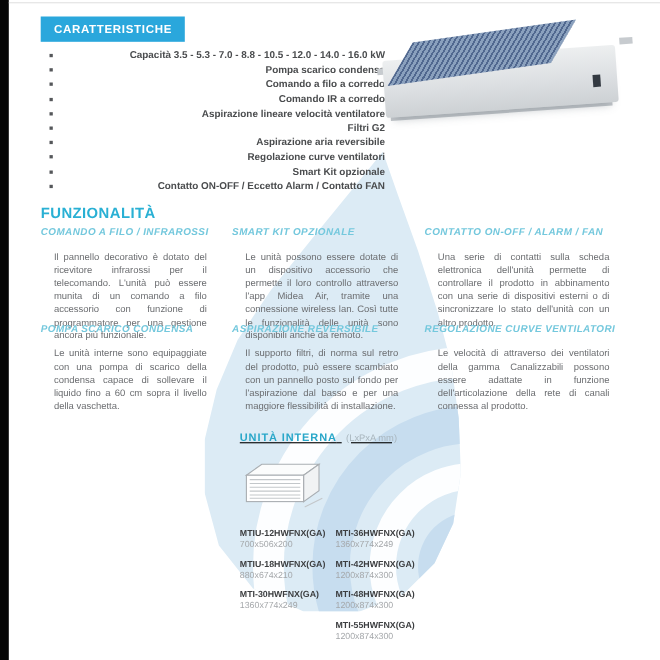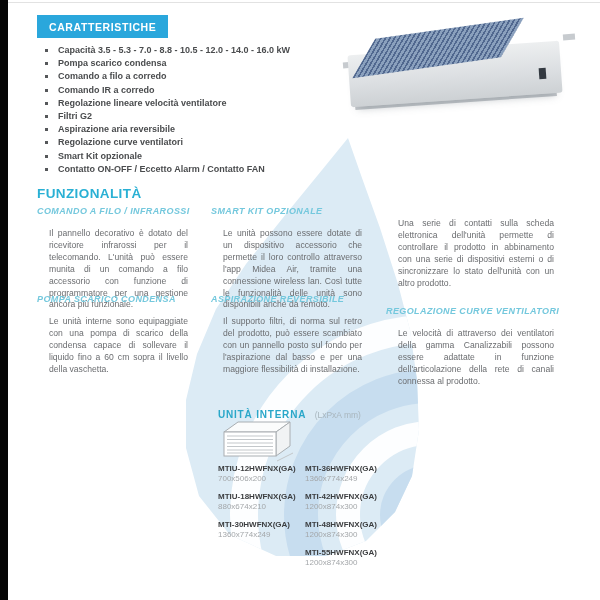--- a/index.html
+++ b/index.html
@@ -36,21 +36,21 @@
   
   .badge{
     position:absolute;left:37px;top:15px;
     background:#2aa7dc;color:#ffffff;
     font-size:10.5px;font-weight:bold;letter-spacing:.6px;
     padding:6px 12px 5px 12px;
   }
   .feat-list{position:absolute;left:40px;top:46px;width:310px;margin:0;padding:0;list-style:none;}
   .feat-list li{
     position:relative;padding-left:18px;margin:0 0 4.2px 0;
-    font-size:9px;line-height:9px;color:#4a4c4e;font-weight:bold;
+    font-size:9px;line-height:9px;color:#4a4c4e;font-weight:bold;text-align:right;
   }
   .feat-list li::before{
     content:"";position:absolute;left:5px;top:3px;width:3px;height:3px;background:#55575a;
   }
 
   
   .product-photo{position:absolute;left:343px;top:18px;width:240px;height:110px;}
   .ph-body{
     position:absolute;left:6px;top:30px;width:212px;height:52px;border-radius:3px;
     background:linear-gradient(180deg,#edeff0 0%,#dcdfe2 55%,#cdd1d4 100%);
@@ -81,26 +81,26 @@
   .fn-head{
     font-size:9px;font-weight:bold;color:#74c8dd;letter-spacing:.4px;
     margin:0 0 4px 0;text-transform:uppercase;font-style:italic;
   }
   .fn-body{
     font-size:8.6px;line-height:11.9px;color:#6b6d70;margin:12px;
     text-align:justify;
   }
 
   
-  .ui-title-row{position:absolute;left:218px;top:404px;white-space:nowrap;}
+  .ui-title-row{position:absolute;left:218px;top:388px;white-space:nowrap;text-decoration:underline;}
   .ui-title{font-size:10px;font-weight:bold;color:#2aa7c9;letter-spacing:.8px;}
   .ui-sub{font-size:8.5px;color:#a9b6be;margin-left:4px;}
   .ui-icon{position:absolute;left:218px;top:416px;}
   .models{position:absolute;left:218px;top:464px;display:flex;}
-  .mcol{width:87px;} .mcol+.mcol{width:auto;}
+  .mcol{width:87px;margin-top:16px;} .mcol+.mcol{width:auto;}
   .model{margin:0 0 9px 0;}
   .model-name{font-size:8px;font-weight:bold;color:#3c3e40;line-height:9.5px;}
   .model-dims{font-size:8px;color:#a4a7aa;line-height:9.5px;}
 </style>
 </head>
 <body>
 
 <div class="watermark">
   <div class="drop-clip">
     <div class="ring ring-outer"></div>
@@ -114,21 +114,21 @@
   <div class="edge-bar"></div>
   <div class="top-rule"></div>
 
   <div class="badge">CARATTERISTICHE</div>
 
   <ul class="feat-list">
     <li><span>Capacità 3.5 - 5.3 - 7.0 - 8.8 - 10.5 - 12.0 - 14.0 - 16.0 kW</span></li>
     <li><span>Pompa scarico condensa</span></li>
     <li><span>Comando a filo a corredo</span></li>
     <li><span>Comando IR a corredo</span></li>
-    <li><span>Regolazione lineare velocità ventilatore</span></li>
+    <li><span>Aspirazione lineare velocità ventilatore</span></li>
     <li><span>Filtri G2</span></li>
     <li><span>Aspirazione aria reversibile</span></li>
     <li><span>Regolazione curve ventilatori</span></li>
     <li><span>Smart Kit opzionale</span></li>
     <li><span>Contatto ON-OFF / Eccetto Alarm / Contatto FAN</span></li>
   </ul>
 
   <div class="product-photo">
     <div class="ph-tab-l"></div>
     <div class="ph-tab-r"></div>
@@ -157,20 +157,21 @@
       <p class="fn-body">Le unità possono essere dotate di un dispositivo accessorio che permette il loro controllo attraverso l'app Midea Air, tramite una connessione wireless lan. Così tutte le funzionalità delle unità sono disponibili anche da remoto.</p>
     </div>
     <div class="fn-block">
       <div class="fn-head">ASPIRAZIONE REVERSIBILE</div>
       <p class="fn-body">Il supporto filtri, di norma sul retro del prodotto, può essere scambiato con un pannello posto sul fondo per l'aspirazione dal basso e per una maggiore flessibilità di installazione.</p>
     </div>
   </div>
 
   <div class="fn-col fn-col3">
     <div class="fn-block fn-block-first">
+      <div class="fn-head">CONTATTO ON-OFF / ALARM / FAN</div>
       <p class="fn-body">Una serie di contatti sulla scheda elettronica dell'unità permette di controllare il prodotto in abbinamento con una serie di dispositivi esterni o di sincronizzare lo stato dell'unità con un altro prodotto.</p>
     </div>
     <div class="fn-block">
       <div class="fn-head">REGOLAZIONE CURVE VENTILATORI</div>
       <p class="fn-body">Le velocità di attraverso dei ventilatori della gamma Canalizzabili possono essere adattate in funzione dell'articolazione della rete di canali connessa al prodotto.</p>
     </div>
   </div>
 
   <div class="ui-title-row">
     <span class="ui-title">UNITÀ INTERNA</span>

